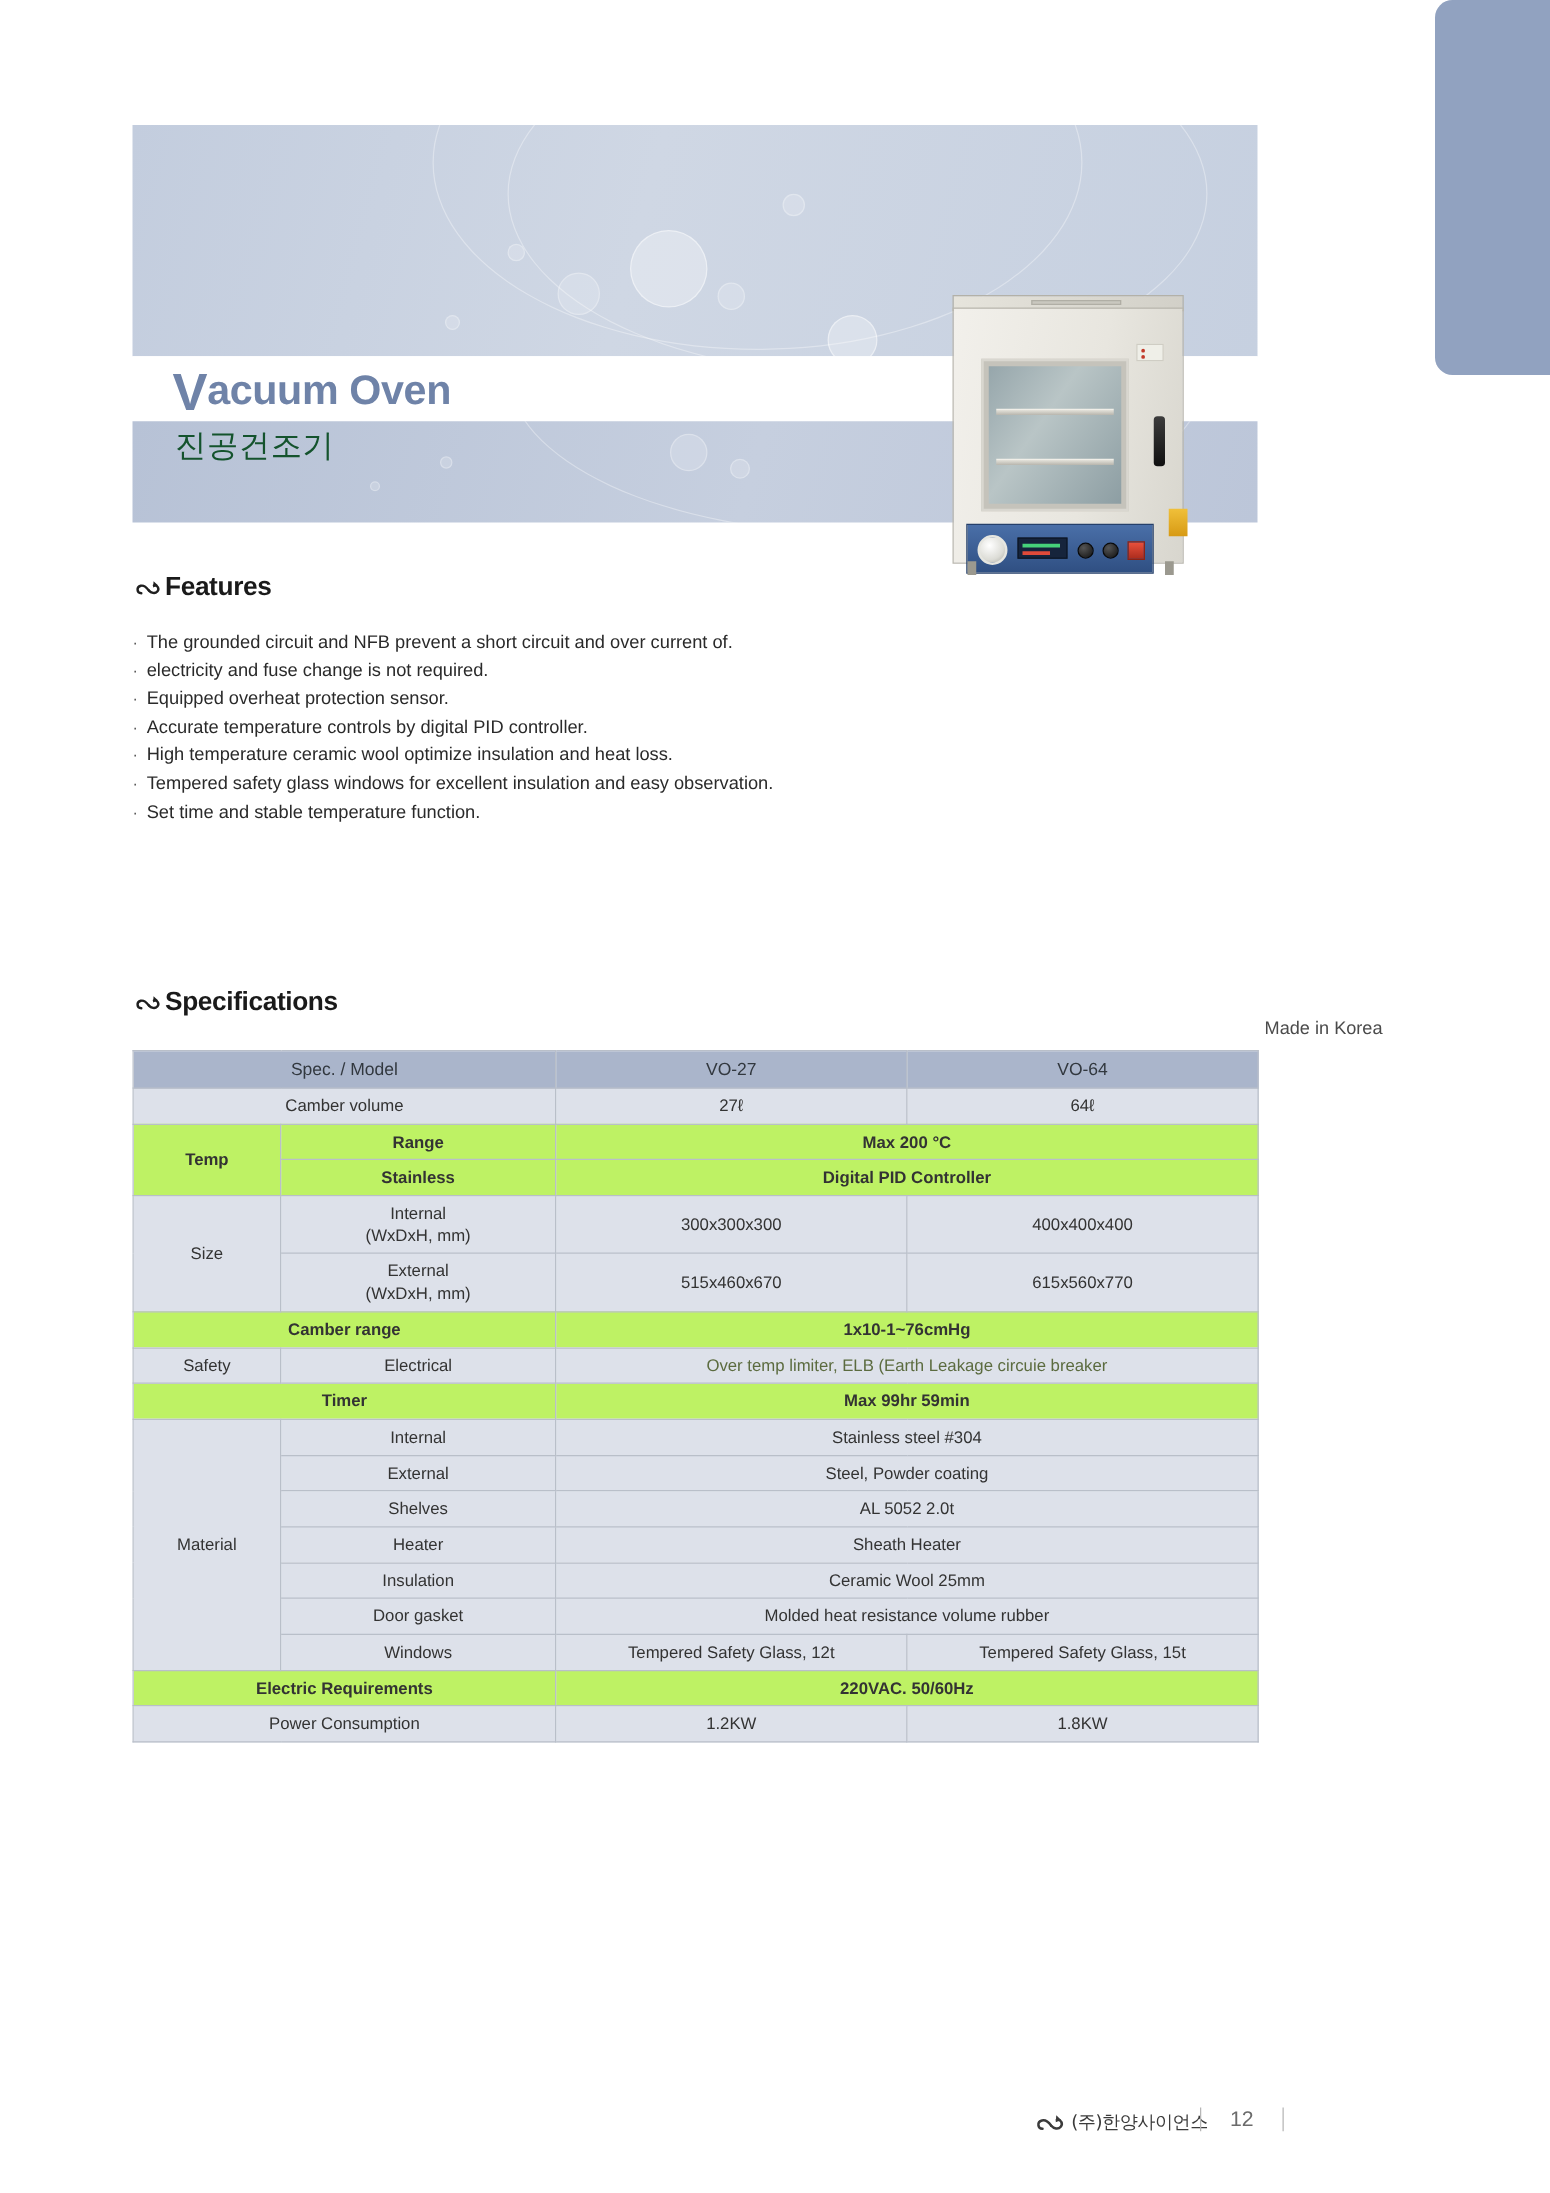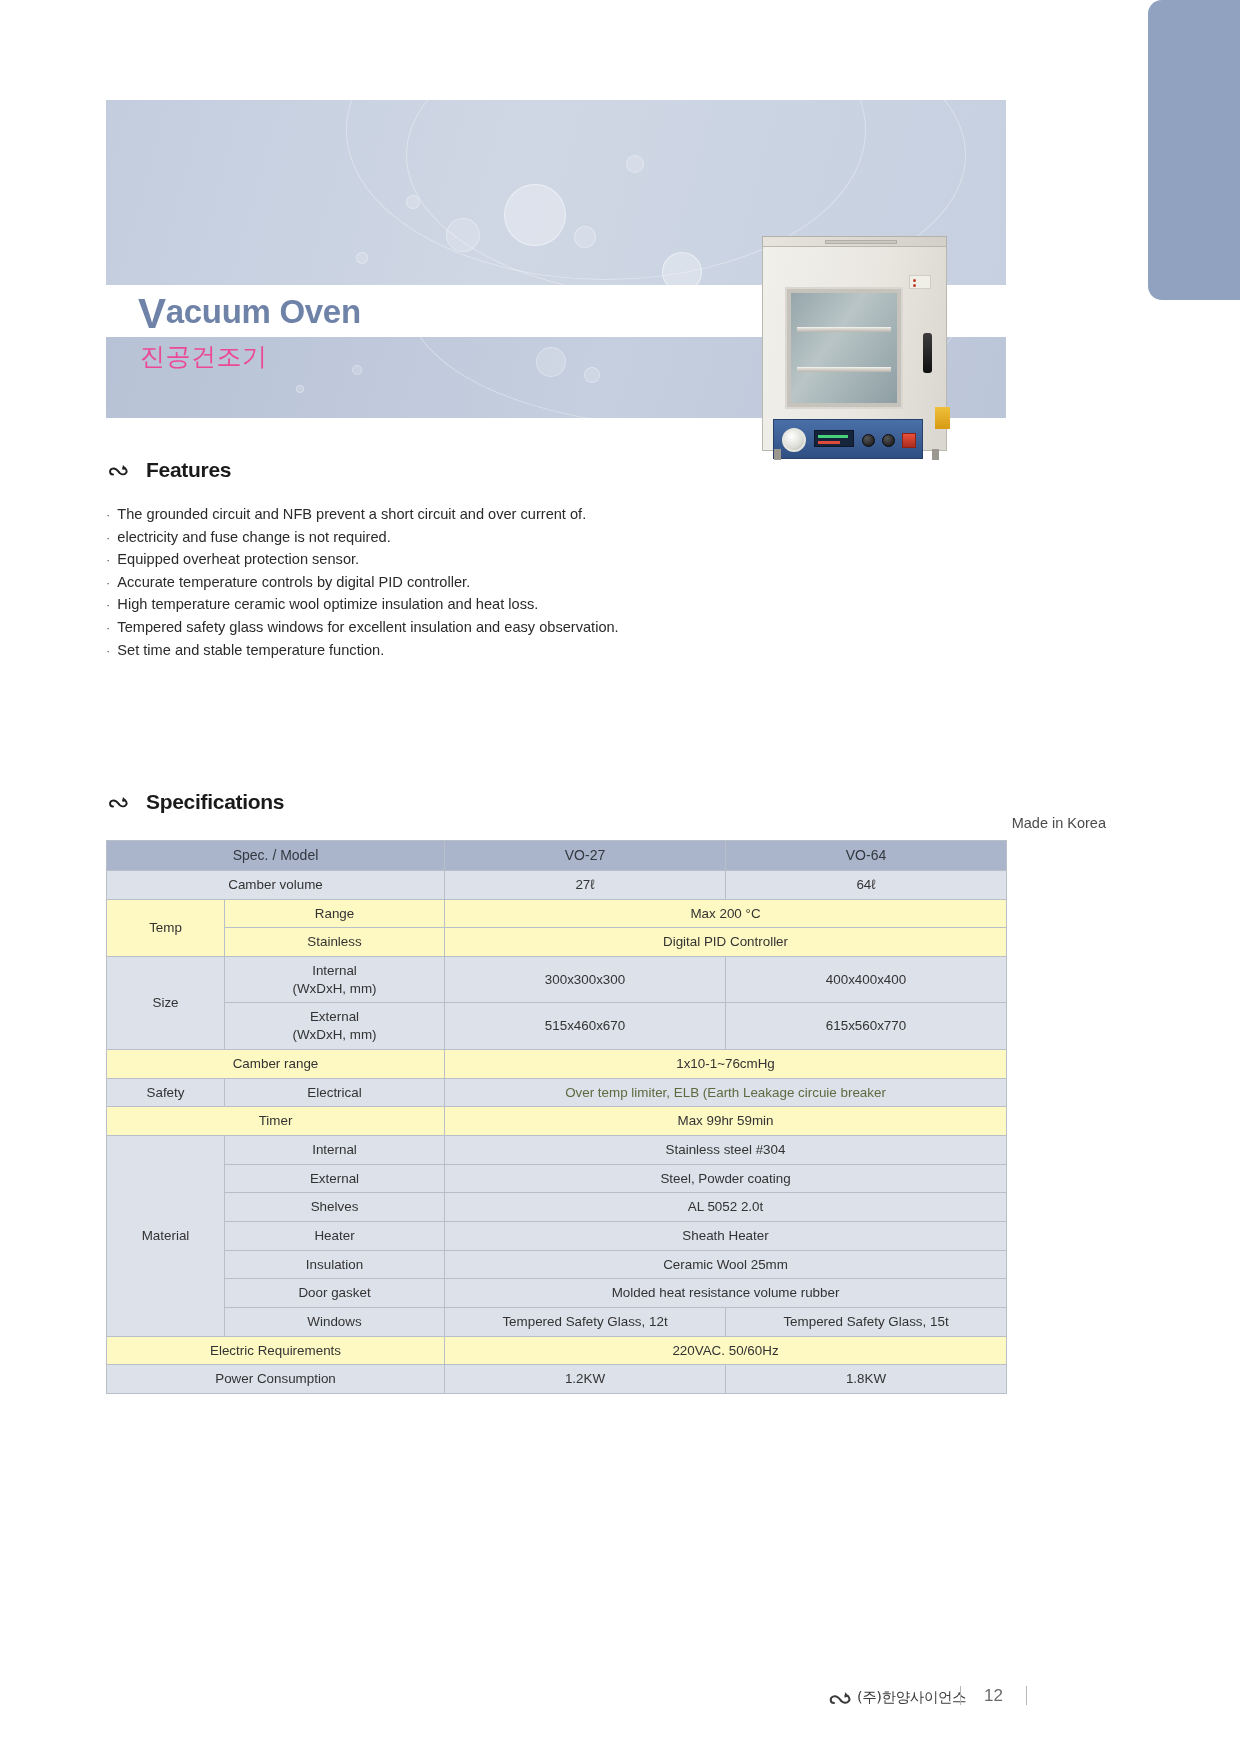--- a/index.html
+++ b/index.html
@@ -123,21 +123,21 @@
   .hero-title .cap {
     font-size: 42px;
     line-height: 0.9;
     position: relative;
     top: 2px;
   }
   .hero-subtitle {
     position: absolute;
     left: 34px;
     top: 240px;
-    color: #ec4899;
+    color: #14532d;
     font-size: 25px;
     letter-spacing: 0.5px;
     white-space: nowrap;
     font-family: "DejaVu Sans", sans-serif;
   }
 
   
   .photo {
     position: absolute;
     left: 648px;
@@ -268,21 +268,21 @@
     width: 3px; height: 3px;
     background: #c23a2a;
     border-radius: 50%;
   }
 
   
   .section-head {
     position: absolute;
     display: flex;
     align-items: center;
-    gap: 16px;
+    gap: 2px;
   }
   .section-head .title {
     color: #1a1a1a;
     font-size: 21px;
     font-weight: bold;
     letter-spacing: -0.3px;
   }
   .link-icon {
     width: 22px;
     height: 16px;
@@ -341,21 +341,21 @@
   .c-v1      { width: 281px; }
   .c-v2      { width: 281px; }
 
   .row-head td {
     background: #aab5cb;
     color: #32383f;
     height: 30px;
     font-size: 14px;
   }
   .tone-a td { background: #dde1ea; }
-  .tone-b td { background: #fef9c3; }
+  .tone-b td { background: #bef264; font-weight: bold; }
   .spec-table td.green { color: #5b6b3f; }
   .two-line { line-height: 1.55; }
 
   
   .footer-logo {
     position: absolute;
     left: 828px;
     top: 1688px;
     display: flex;
     align-items: center;

